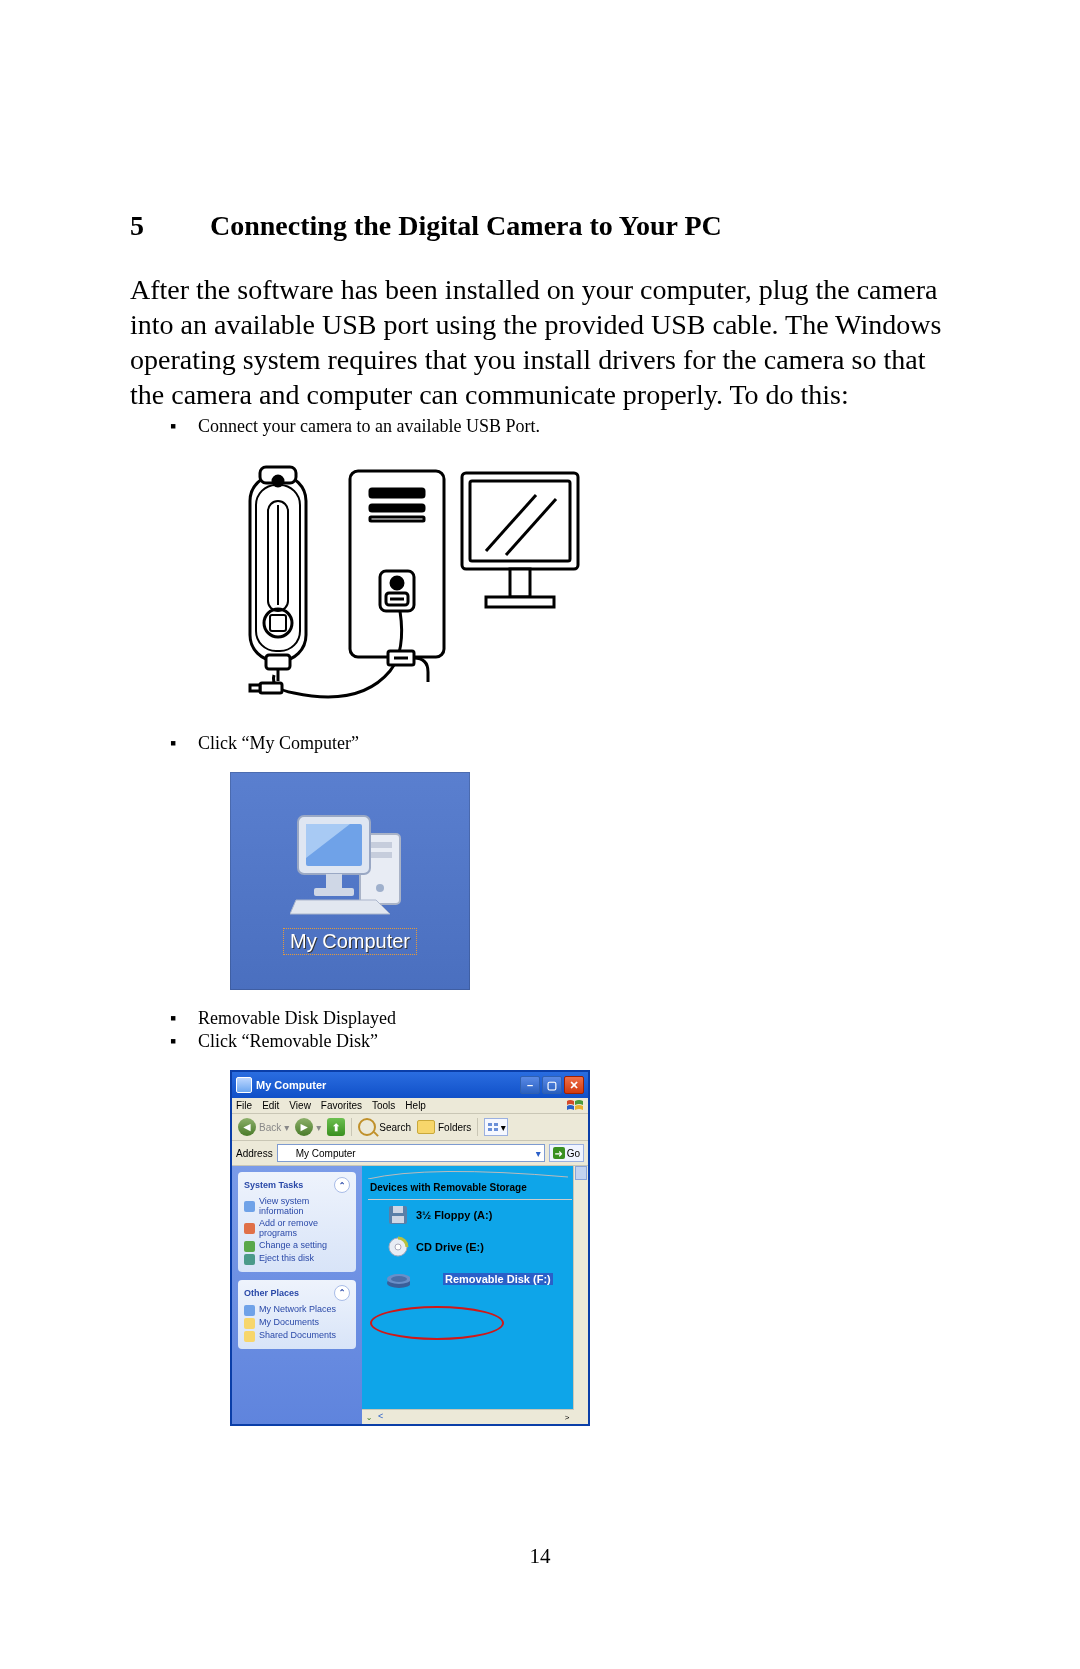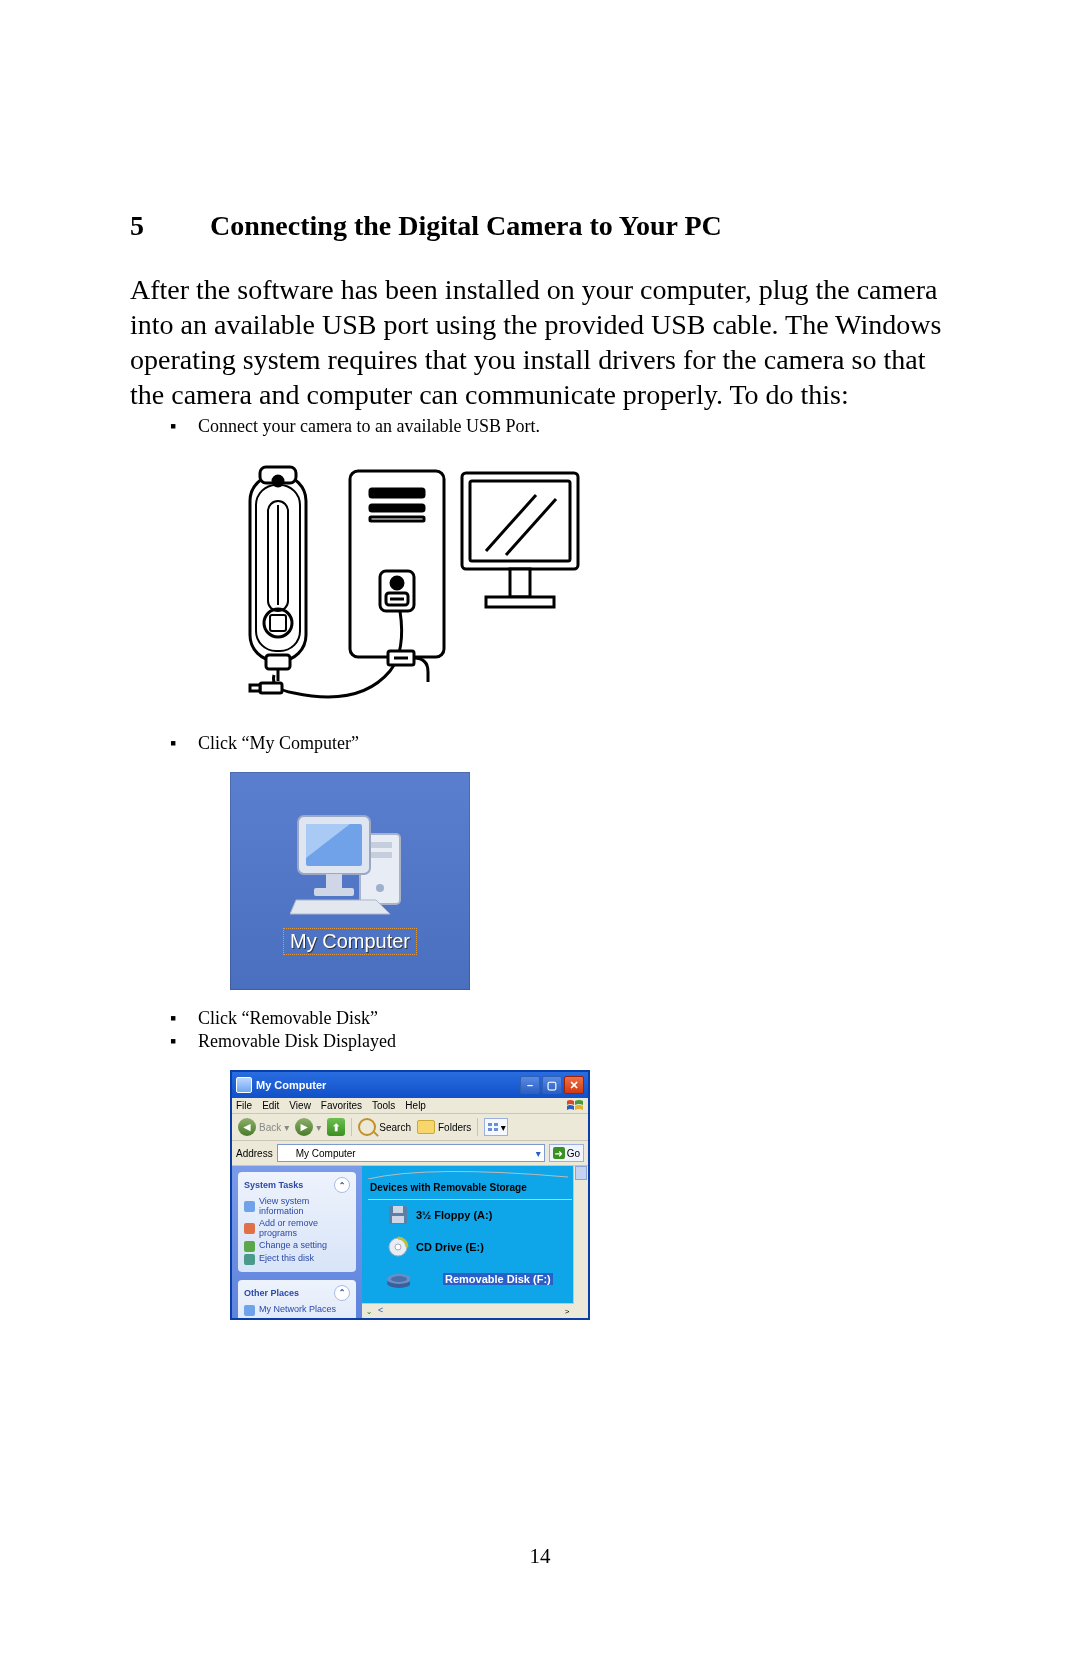--- a/index.html
+++ b/index.html
@@ -111,21 +111,21 @@
   .circ.fwd{background:linear-gradient(#8db06a,#4a7b2a);font-size:12px;}
   .circ.up{width:18px;height:18px;border-radius:3px;background:linear-gradient(#6dc050,#3a9020);}
   .mag{width:14px;height:14px;border:2px solid #c0902a;border-radius:50%;position:relative;}
   .mag::after{content:"";position:absolute;width:6px;height:2px;background:#c0902a;right:-5px;bottom:-1px;transform:rotate(45deg);}
   .fold{width:16px;height:12px;background:#f7d66b;border:1px solid #c9a83a;border-radius:2px;}
   .viewbtn{width:22px;height:16px;border:1px solid #9bb0e0;background:#f6f8ff;display:flex;align-items:center;justify-content:center;}
   .addressbar{display:flex;align-items:center;gap:4px;padding:3px 4px;border-bottom:1px solid #c9c6b5;font-size:10px;background:#ece9d8;}
   .addressbar .afield{flex:1;background:#fff;border:1px solid #7e9bd0;height:16px;display:flex;align-items:center;padding:0 3px;gap:3px;}
   .gobtn{display:flex;align-items:center;gap:2px;border:1px solid #9bb0e0;padding:0 3px;height:16px;background:#f0f4ff;}
   .gobtn .arr{width:12px;height:12px;background:#3a9020;border-radius:2px;display:flex;align-items:center;justify-content:center;color:#fff;font-size:10px;}
-  .content{display:flex;height:152px;background:#fff;justify-content:center;}
+  .content{display:flex;height:258px;background:#fff;justify-content:center;}
   .sidebar{width:130px;background:linear-gradient(#7a9be8,#5f84dd);padding:6px;box-sizing:border-box;overflow:hidden;}
   .panel{background:linear-gradient(#eef3fc,#d8e4f8);border-radius:4px;margin-bottom:8px;padding:5px 6px;font-size:9px;}
   .panel .ph{color:#2a49a8;font-weight:bold;display:flex;justify-content:space-between;align-items:center;margin-bottom:4px;}
   .panel .ph .chev{width:14px;height:14px;border:1px solid #a8bce8;border-radius:50%;background:#fff;display:flex;align-items:center;justify-content:center;font-size:8px;color:#2a49a8;}
   .panel a{display:flex;align-items:center;gap:4px;color:#2a49a8;text-decoration:none;margin:2px 0;font-size:9px;line-height:1.1;}
   .panel a .pi{width:11px;height:11px;border-radius:2px;flex-shrink:0;}
   .main{flex:1;padding:4px 6px;position:relative;font-size:10px;background:#0ea5e9;overflow:hidden;}
   .main .section-head{font-weight:bold;font-size:10px;margin:4px 0 6px 2px;}
   .main .topbar{height:8px;margin-bottom:2px;}
   .drive{display:flex;align-items:center;gap:6px;margin:4px 0 10px 18px;font-size:11px;font-weight:bold;}
@@ -235,22 +235,22 @@
           <rect x="24" y="80" width="40" height="8" rx="2" fill="#cfd7e6"></rect>
 
           <path d="M6 92 L86 92 L100 106 L0 106 Z" fill="#e2e7f0" stroke="#abb6cc"></path>
         </svg>
       </div>
       <div class="mycomputer-label">My Computer</div>
     </div>
   </div>
 
   <ul class="bullets">
+    <li>Removable Disk Displayed</li>
     <li>Click “Removable Disk”</li>
-    <li>Removable Disk Displayed</li>
   </ul>
 
   <div class="figure">
     <div class="explorer">
       <div class="titlebar">
         <span class="ticn"></span>
         <span>My Computer</span>
         <span class="spacer"></span>
         <span class="winbtn min">–</span>
         <span class="winbtn max">▢</span>

